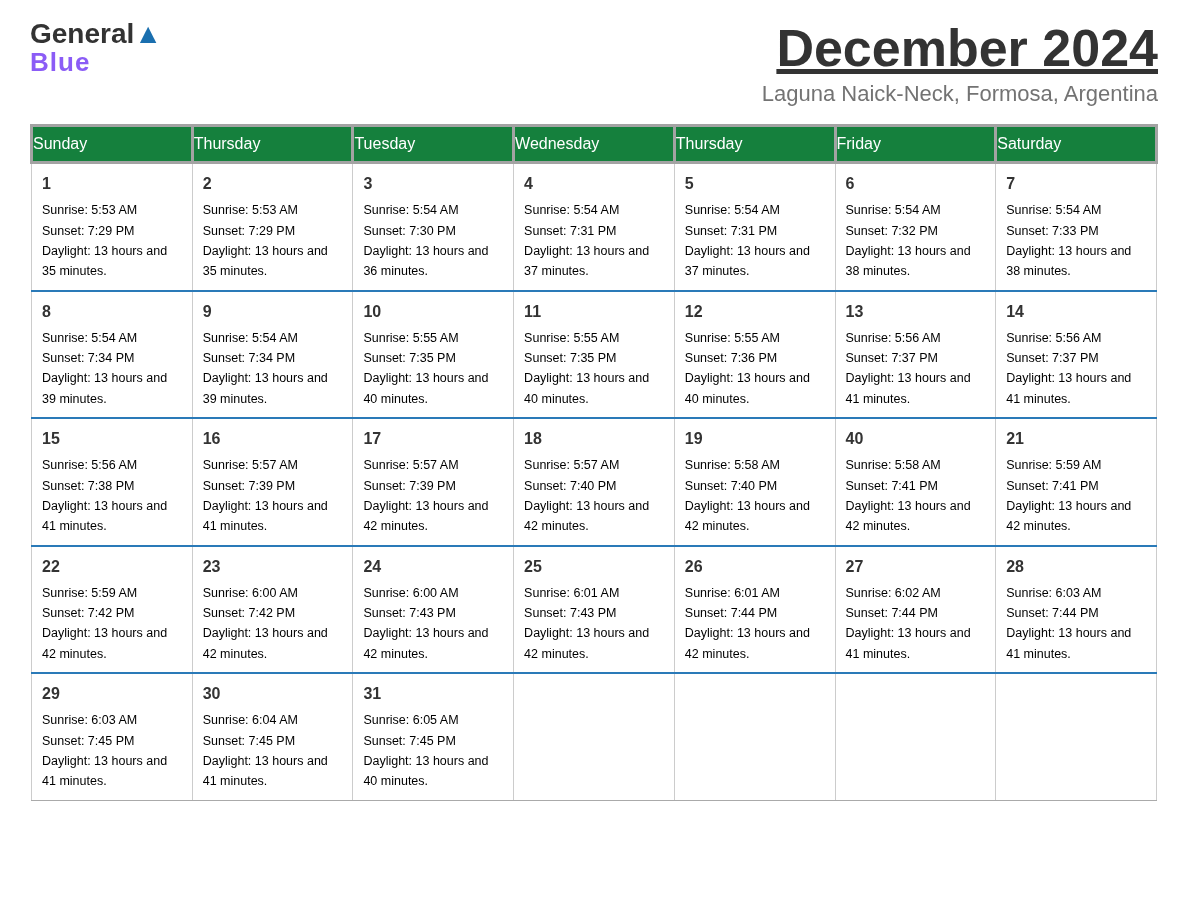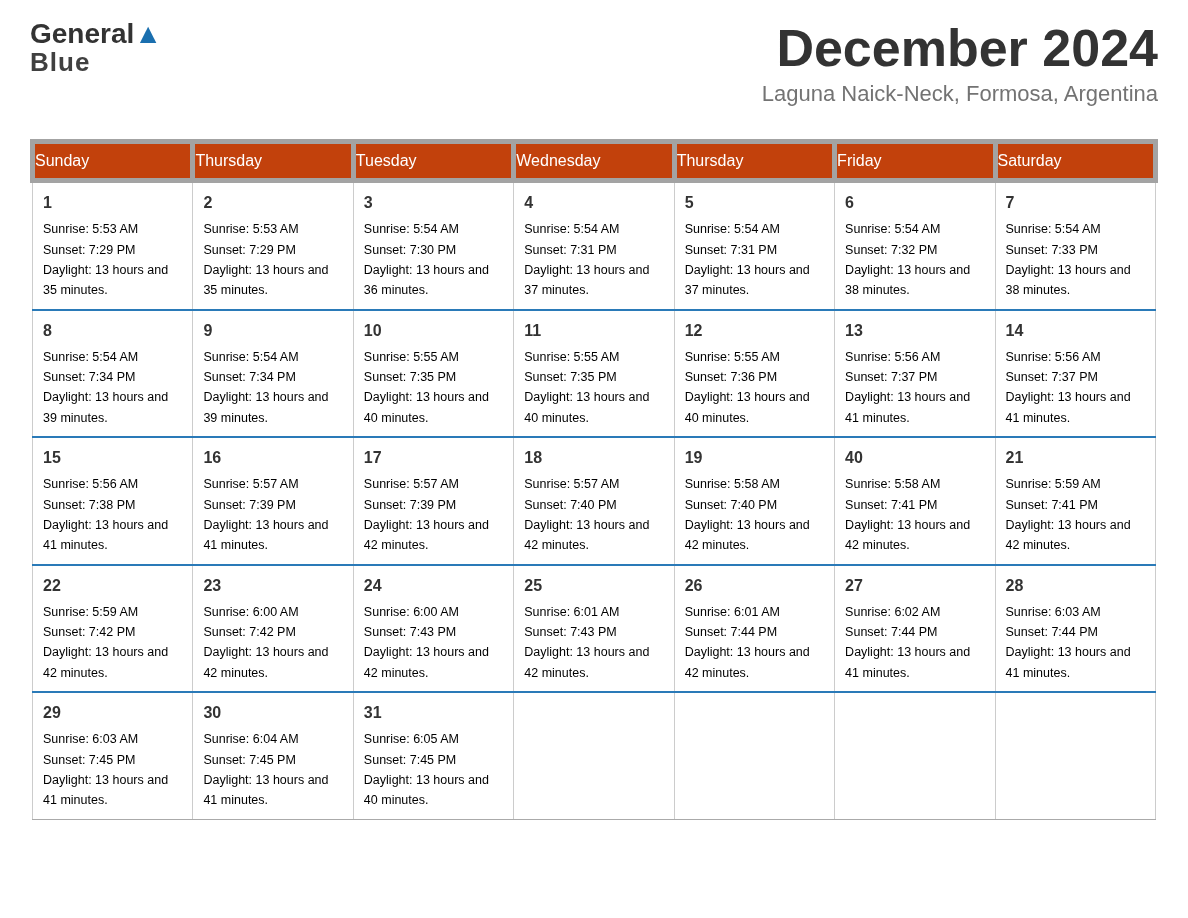--- a/index.html
+++ b/index.html
@@ -7,60 +7,61 @@
       font-family: Arial, sans-serif;
       background: #fff;
       width: 1188px;
       min-height: 918px;
       padding: 20px 30px;
     }
     .header {
       display: flex;
       justify-content: space-between;
       align-items: flex-start;
-      margin-bottom: 32px;
+      margin-bottom: 17px;
     }
     .logo {
       display: flex;
       flex-direction: column;
       align-items: flex-start;
     }
     .logo-text {
       font-size: 28px;
       font-weight: bold;
       color: #333;
       line-height: 1;
     }
     .title-section {
       text-align: right;
     }
     .month-title {
       font-size: 52px;
       font-weight: bold;
       color: #333;
       line-height: 1.1;
+      text-decoration: underline;
     }
     .location-title {
       font-size: 22px;
       color: #737373;
       margin-top: 4px;
     }
     .calendar-table {
       width: 100%;
       border-collapse: collapse;
       border: 1px solid #aaa;
     }
     .calendar-table th {
-      background-color: #c2410c;
+      background-color: #15803d;
       color: #fff;
       padding: 8px 0;
       text-align: left;
       font-size: 16px;
       font-weight: normal;
-      border: 5px solid #a3a3a3;
+      border: 3px solid #a3a3a3;
     }
     .calendar-table td {
       vertical-align: top;
       padding: 8px 10px;
       border: 1px solid #ccc;
       width: 14.28%;
       min-height: 100px;
       font-size: 13px;
       color: #333;
       line-height: 1.5;
@@ -88,21 +89,21 @@
       border-top: 2px solid #2a7ab8;
     }
   </style>
 </head>
 <body>
 
 <div class="header">
   <div class="logo">
     <div class="logo-text">
       <span style="color:#333;">General</span><span style="color:#1a6faf; position:relative;">▲</span><br>
-      <span style="color:#404040; font-size:26px; font-weight:bold; letter-spacing:1px;">Blue</span>
+      <span style="color:#8b5cf6; font-size:26px; font-weight:bold; letter-spacing:1px;">Blue</span>
     </div>
   </div>
   <div class="title-section">
     <div class="month-title">December 2024</div>
     <div class="location-title">Laguna Naick-Neck, Formosa, Argentina</div>
   </div>
 </div>
 
 <table class="calendar-table">
   <thead>

